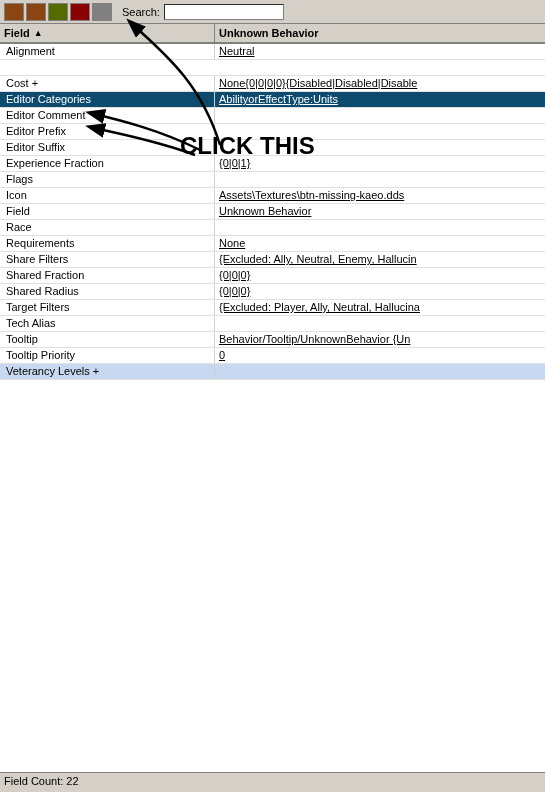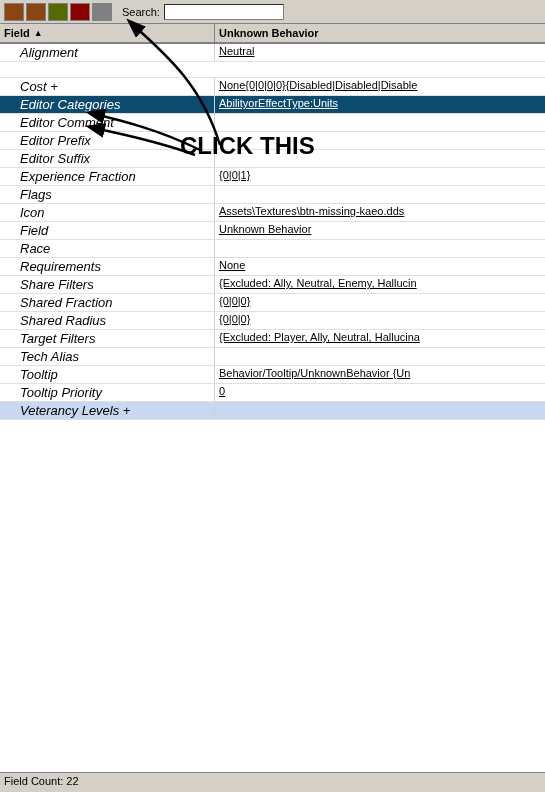--- a/index.html
+++ b/index.html
@@ -106,26 +106,25 @@
       color: white;
     }
     .table-row.highlighted {
       background: #c8d8f0;
     }
 
     .cell-field {
       width: 215px;
       min-width: 215px;
       border-right: 1px solid #d0d0d0;
-      padding: 1px 20px;
-      font-size: 13px;
+      padding: 1px 6px;
+      font-size: 11px;
       white-space: nowrap;
       overflow: hidden;
       text-overflow: ellipsis;
-      font-style: italic;
     }
     .cell-value {
       flex: 1;
       padding: 1px 4px;
       font-size: 11px;
       white-space: nowrap;
       overflow: hidden;
       text-overflow: ellipsis;
       text-decoration: underline;
     }

